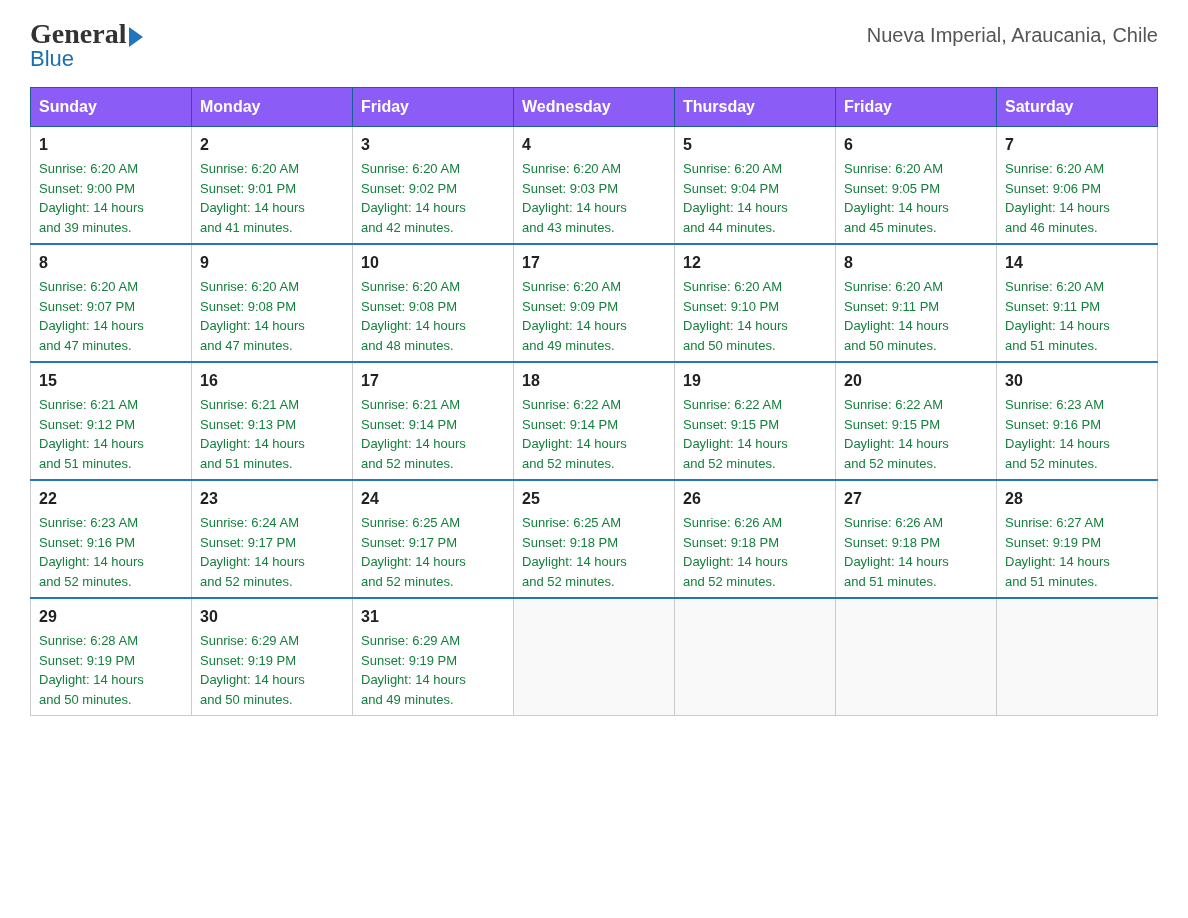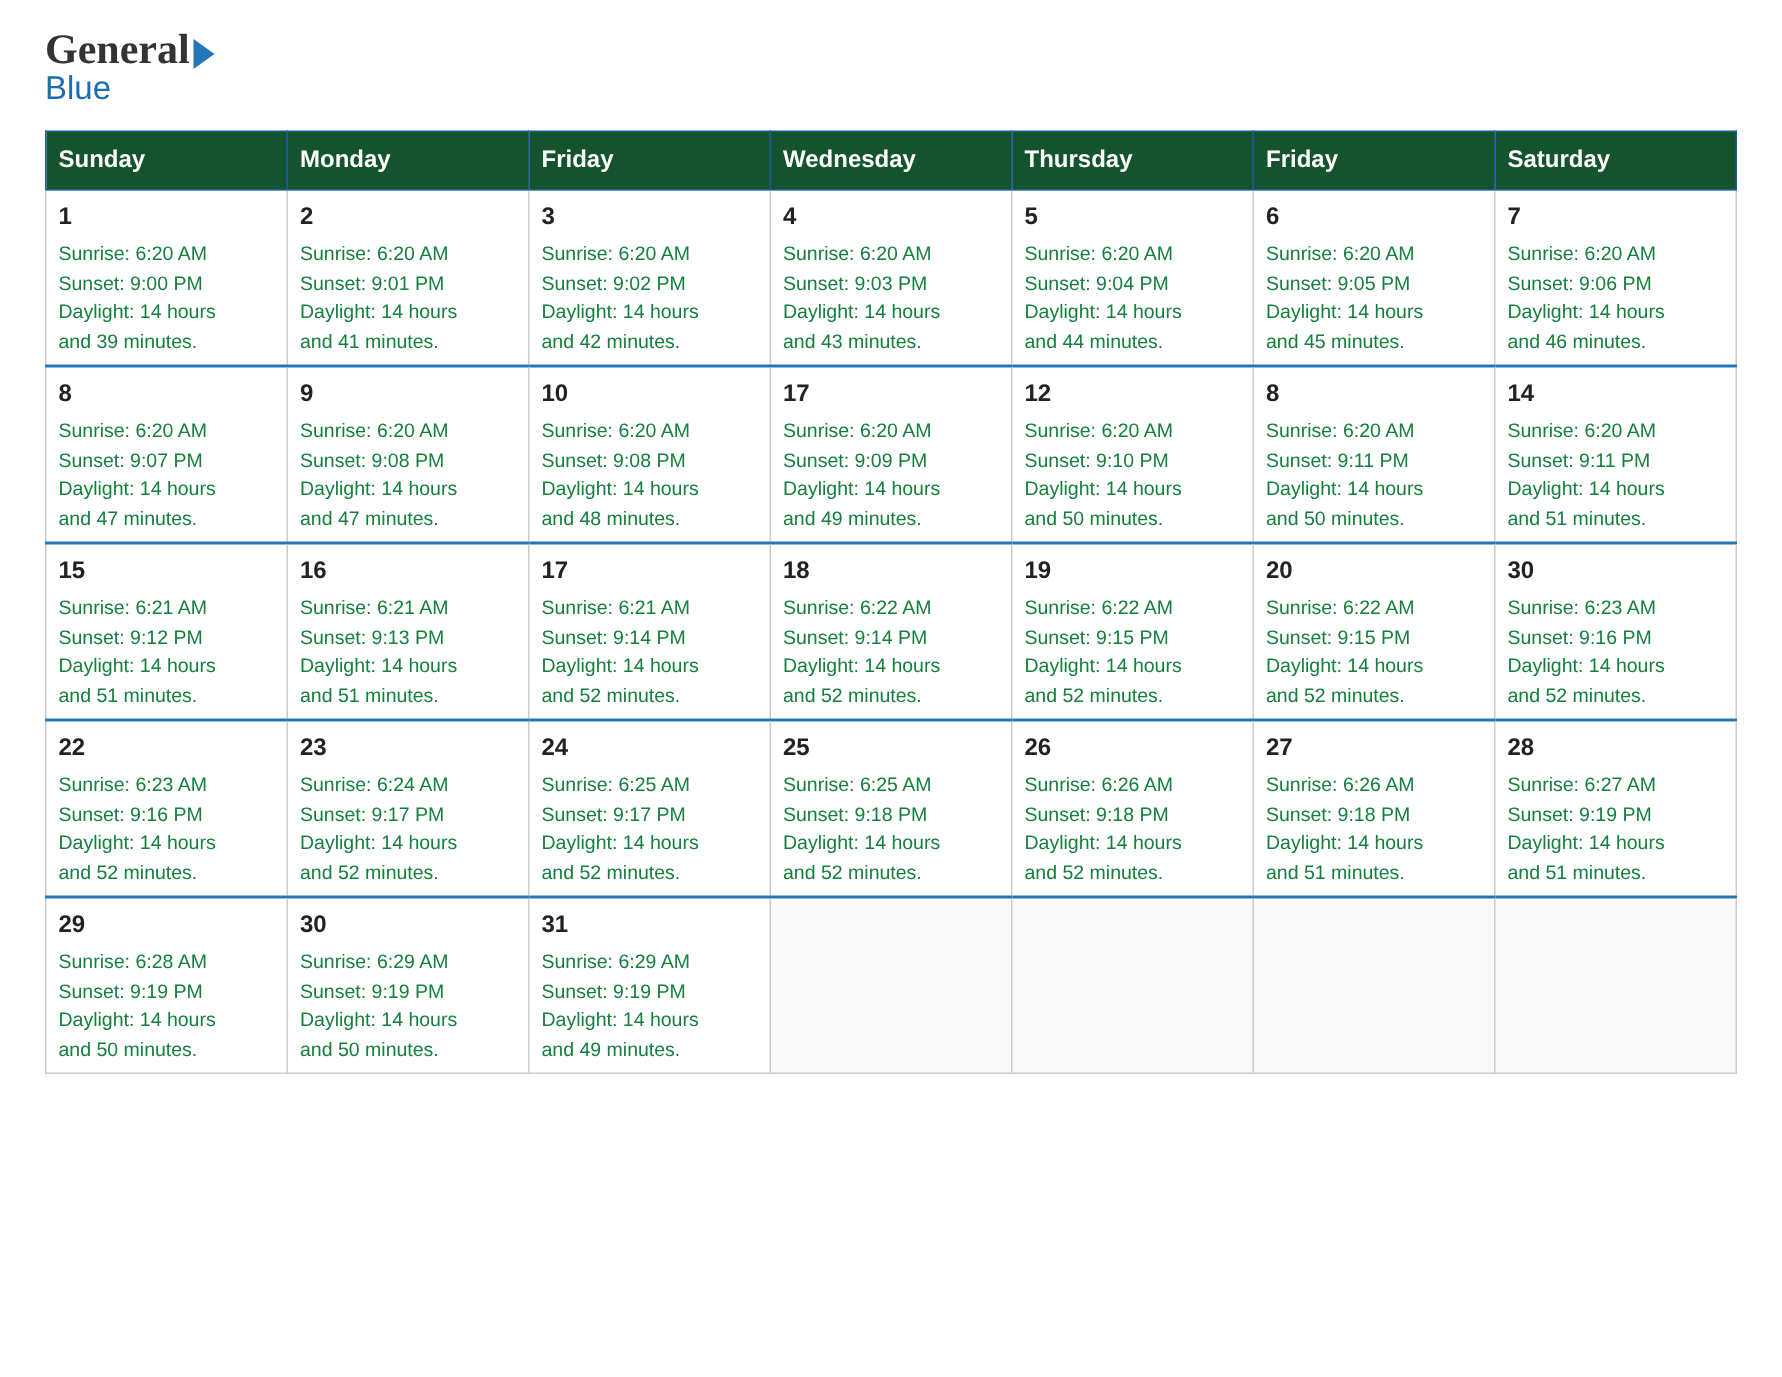--- a/index.html
+++ b/index.html
@@ -51,21 +51,21 @@
       font-size: 20px;
       color: #555;
       margin-top: 4px;
     }
     .calendar-table {
       width: 100%;
       border-collapse: collapse;
       margin-top: 15px;
     }
     .calendar-table th {
-      background-color: #14532d;
+      background-color: #8b5cf6;
       color: #fff;
       font-size: 16px;
       font-weight: bold;
       padding: 10px 8px;
       text-align: left;
       border: 1px solid #1a5e99;
     }
     .calendar-table td {
       border: 1px solid #ccc;
       vertical-align: top;
@@ -98,20 +98,21 @@
 <body>
 
 <div class="header">
   <div class="logo">
     <div class="logo-text">
       General<span style="display:inline-block;width:0;height:0;border-top:10px solid transparent;border-bottom:10px solid transparent;border-left:14px solid #2576b9;margin-left:3px;vertical-align:middle;"></span>
     </div>
     <div class="logo-blue-line">Blue</div>
   </div>
   <div class="title-section">
+    <div class="location">Nueva Imperial, Araucania, Chile</div>
   </div>
 </div>
 
 <table class="calendar-table">
   <thead>
     <tr>
       <th>Sunday</th>
       <th>Monday</th>
       <th>Friday</th>
       <th>Wednesday</th>

